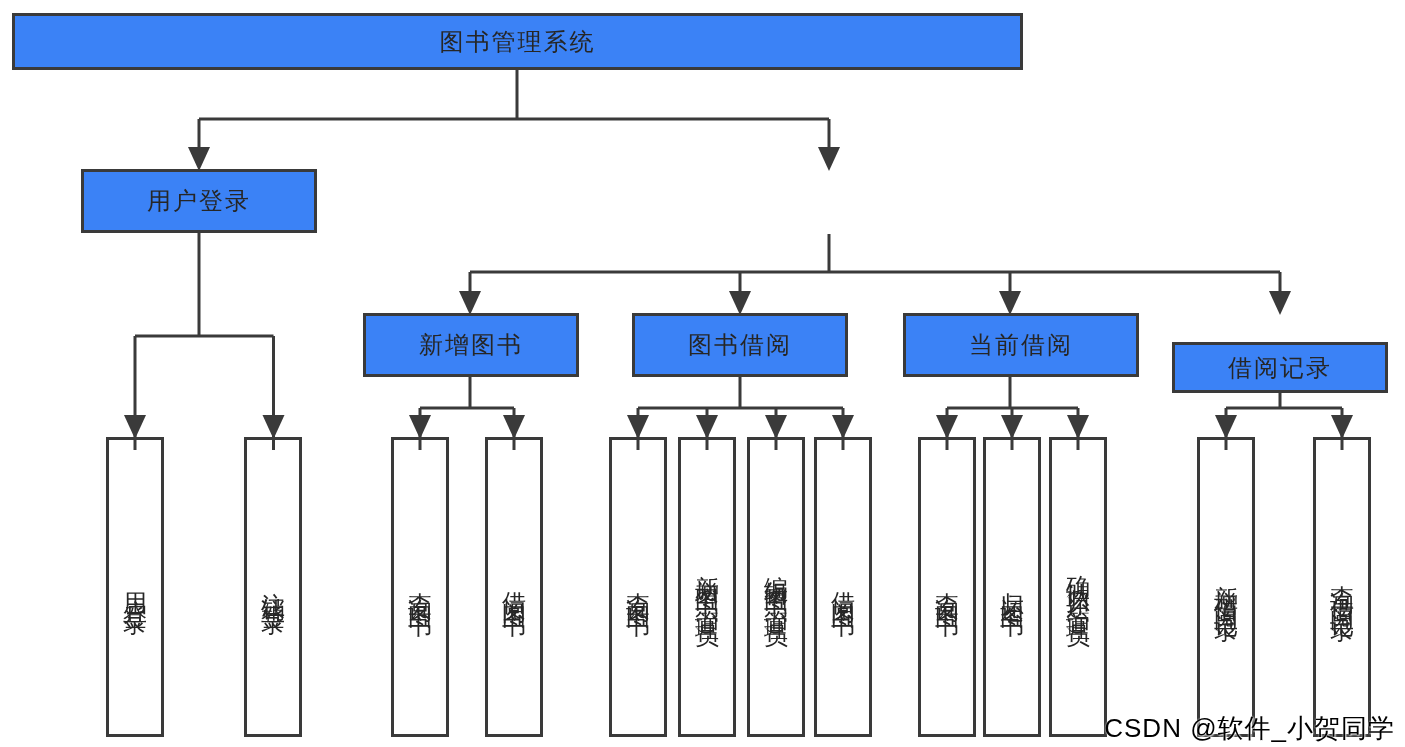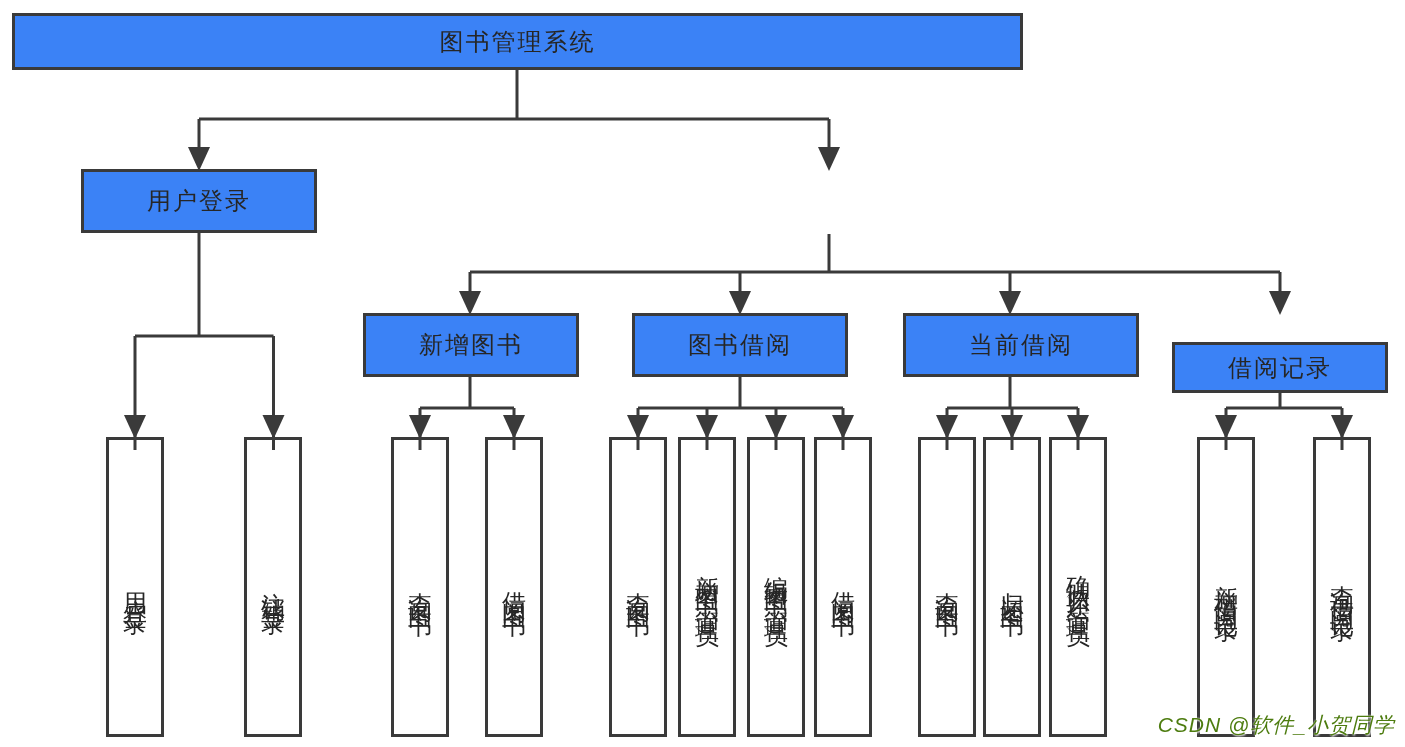--- a/index.html
+++ b/index.html
@@ -13,23 +13,22 @@
     display:flex;align-items:center;justify-content:center;background:#3b82f6;
   }
   .hnode span{font-size:24px;letter-spacing:2px;line-height:1;white-space:nowrap;}
   .leaf{top:437px;width:58px;height:300px;background:transparent;}
   .leaf span{
     writing-mode:vertical-rl;text-orientation:mixed;
     font-size:24px;letter-spacing:7px;line-height:1;
   }
   .watermark{
     position:absolute;right:10px;top:711px;z-index:5;
-    font-size:21px;letter-spacing:1px;color:#4d7c0f;white-space:nowrap;
+    font-size:26px;letter-spacing:1px;color:#000000;white-space:nowrap;
     text-shadow:0 0 2px #ffffff,1px 1px 2px #ffffff;
-    font-style:italic;
   }
 </style>
 </head>
 <body>
 
 <div class="stage">
 
   <svg class="wires" viewBox="0 0 1405 747" xmlns="http://www.w3.org/2000/svg">
     <g stroke="#3a3a3a" stroke-width="3" fill="none">
 

